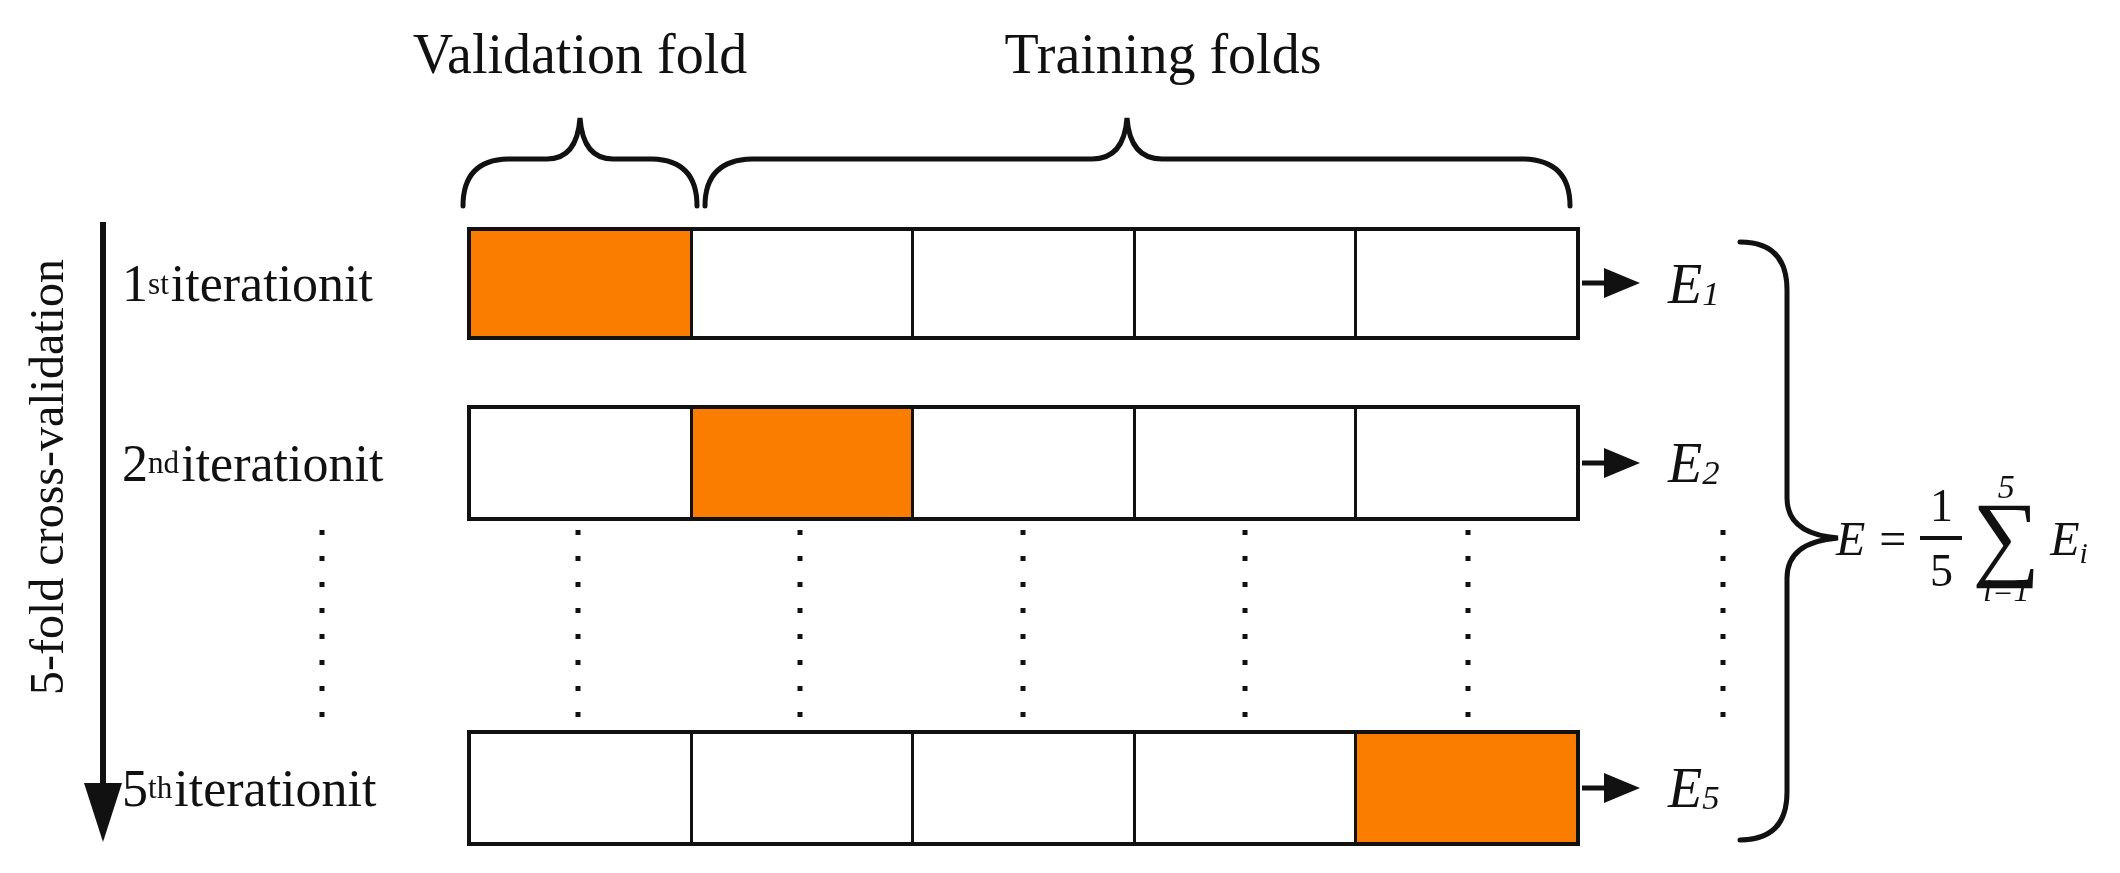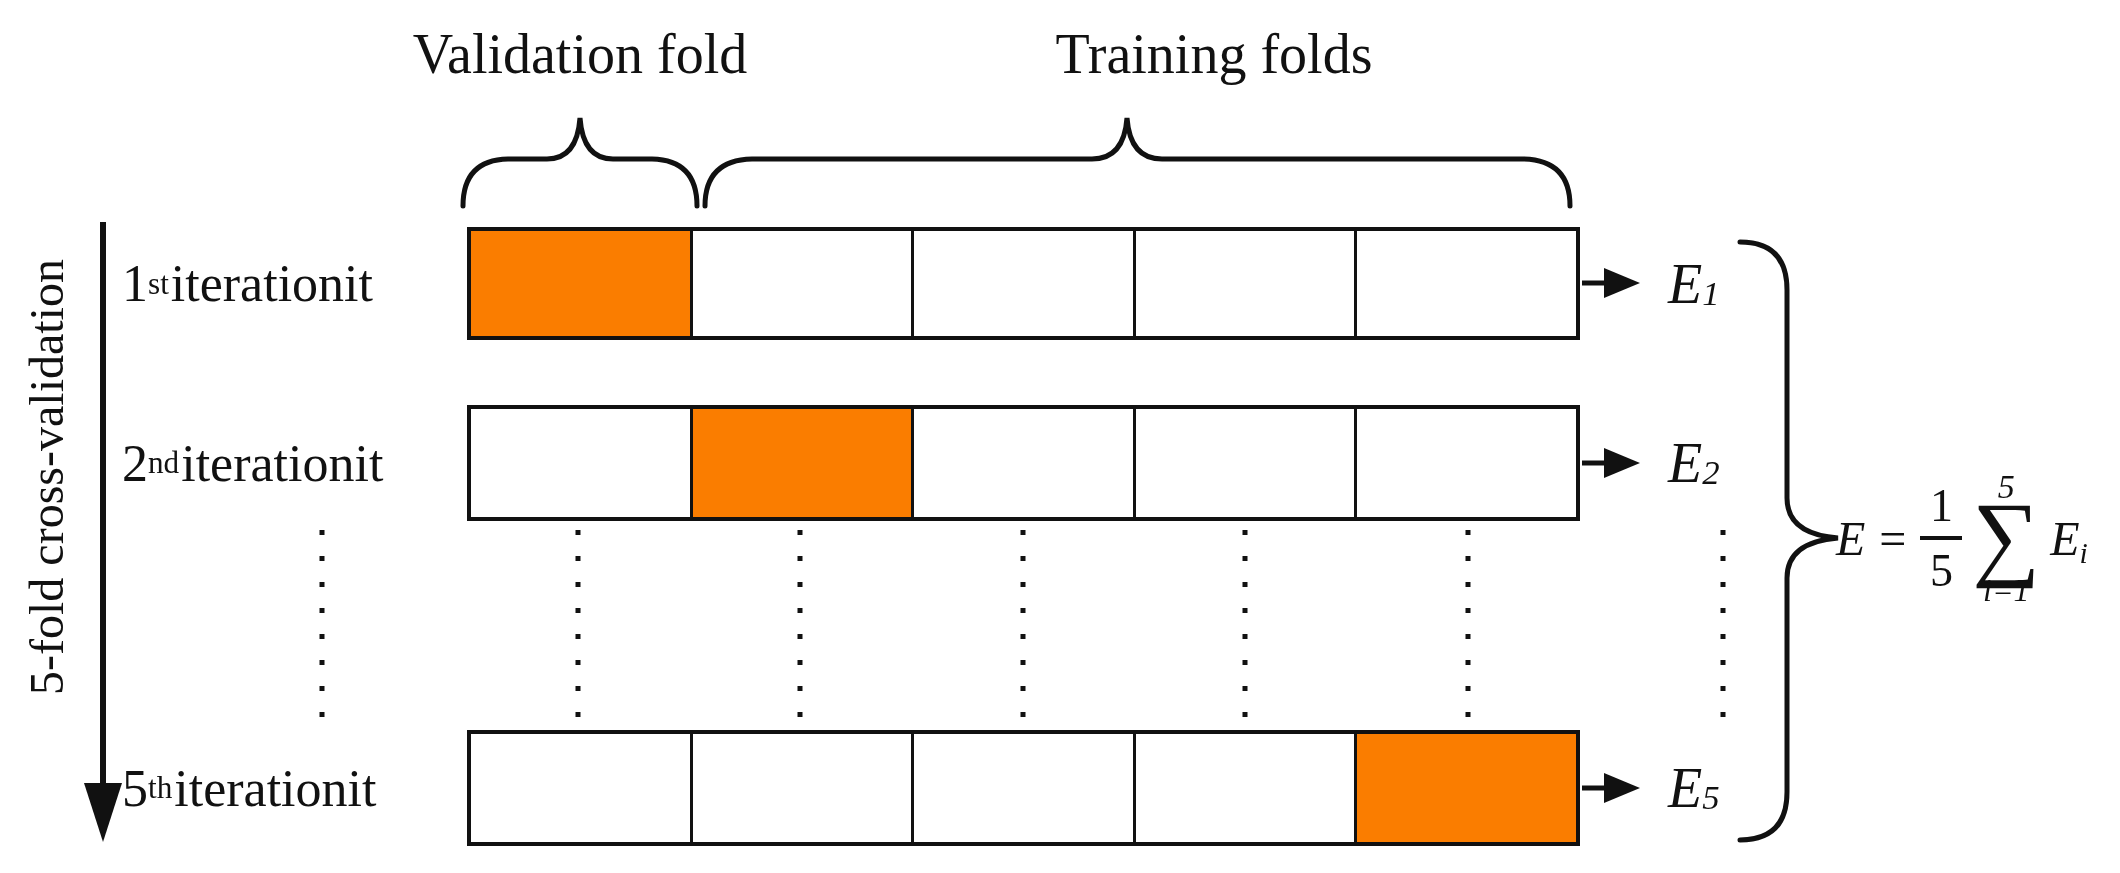--- a/index.html
+++ b/index.html
@@ -91,21 +91,21 @@
       <line x1="1023" y1="530" x2="1023" y2="718" stroke-dasharray="5,21"></line>
       <line x1="1245" y1="530" x2="1245" y2="718" stroke-dasharray="5,21"></line>
       <line x1="1468" y1="530" x2="1468" y2="718" stroke-dasharray="5,21"></line>
       <line x1="1723" y1="530" x2="1723" y2="718" stroke-dasharray="5,21"></line>
     </g>
 
     <path d="M1740,242 Q1787,242 1787,290 L1787,498 Q1787,534 1838,538 Q1787,542 1787,578 L1787,792 Q1787,840 1740,840" fill="none" stroke="#111" stroke-width="5" stroke-linecap="round"></path>
   </svg>
 
   <div class="toplabel" style="left:580px;">Validation fold</div>
-  <div class="toplabel" style="left:1214px;">Training folds</div>
+  <div class="toplabel" style="left:1163px;">Training folds</div>
 
   <div class="axis-label">5-fold cross-validation</div>
 
   <div class="row-label" style="top:227px;height:113px;">
     <span>1</span>
       <sup>st</sup>
       <span class="rest">iterationit</span>
   </div>
   <div class="fold-row" style="top:227px;height:113px;">
       <div class="cell validation"></div>

